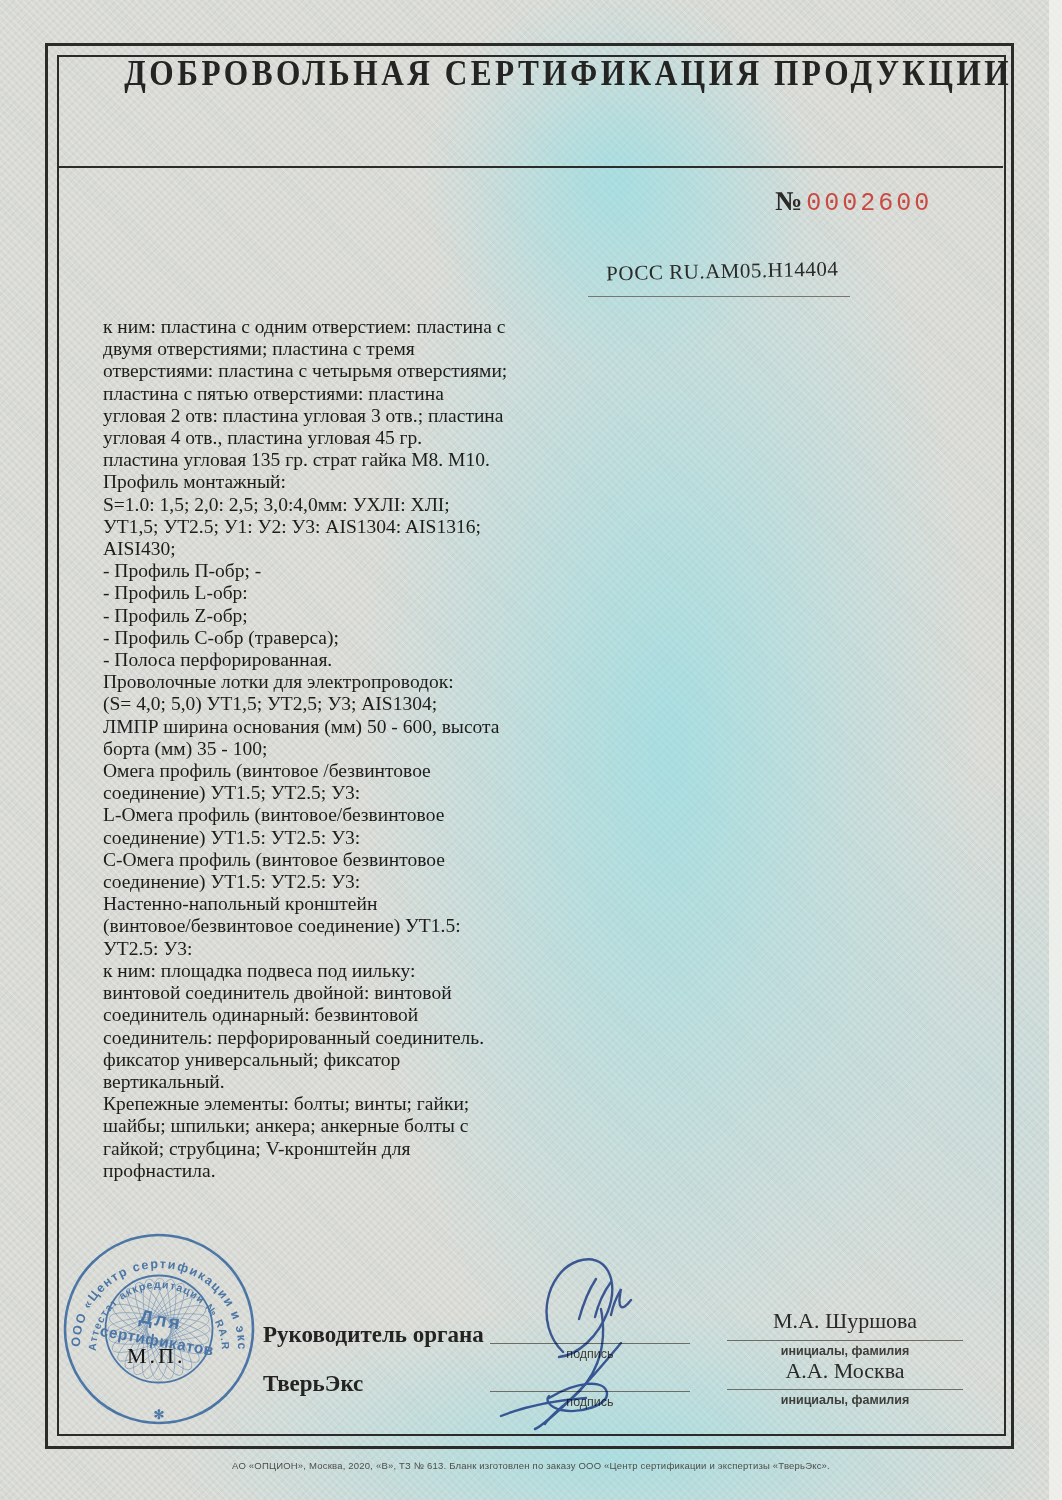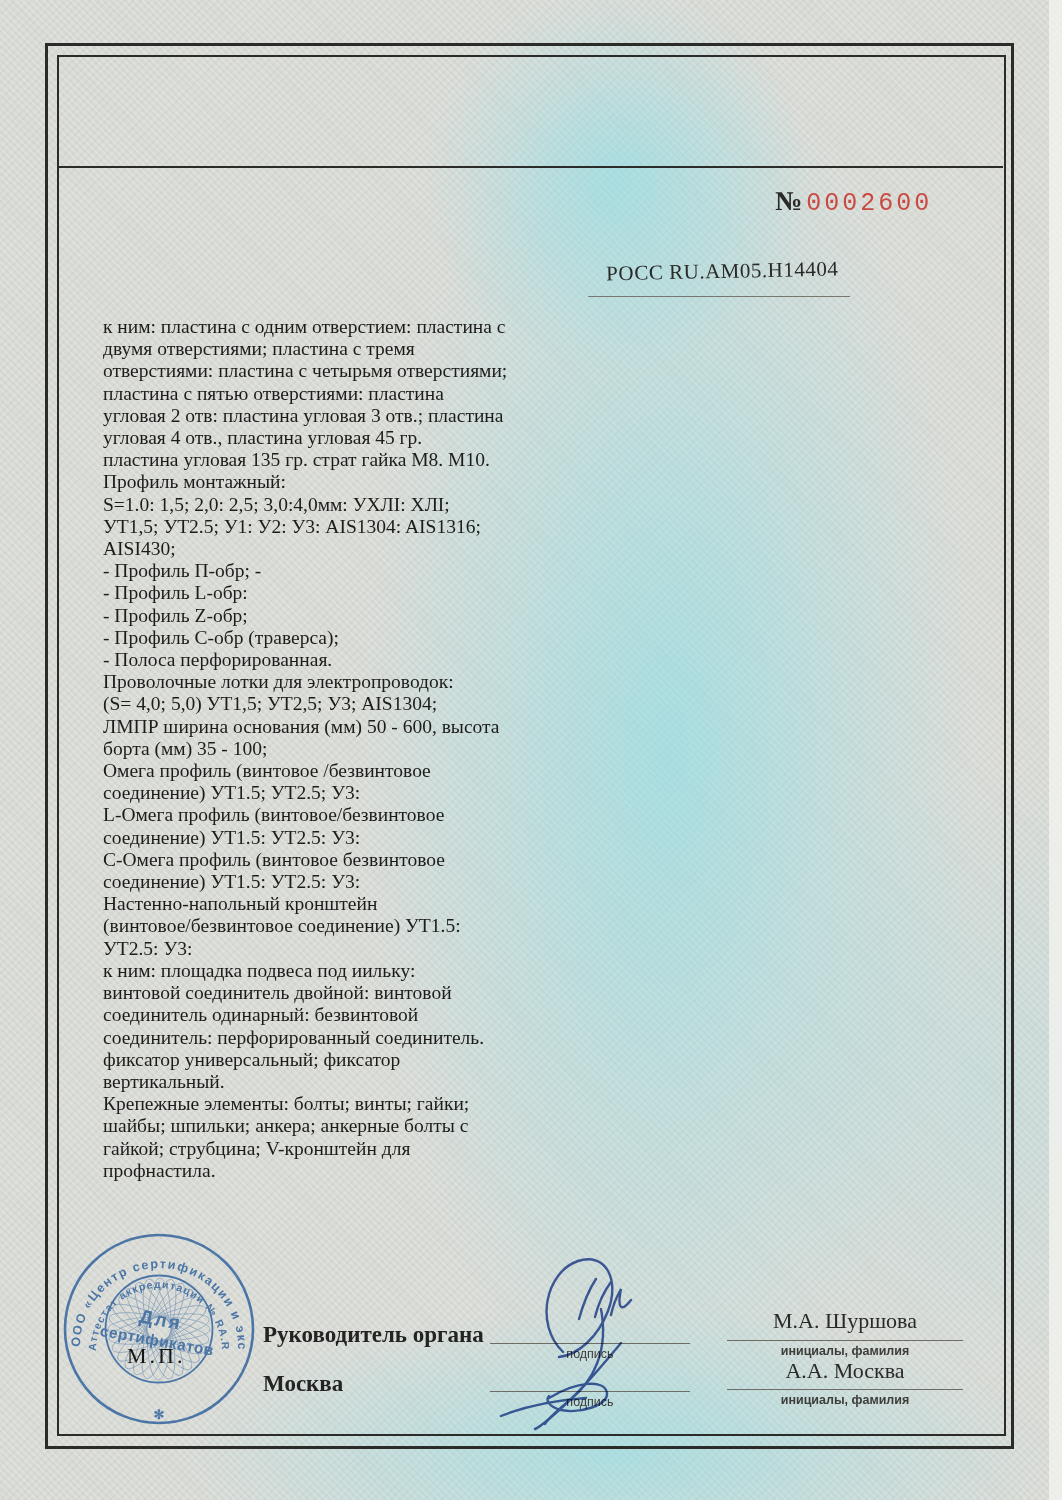--- a/index.html
+++ b/index.html
@@ -60,20 +60,23 @@
     font-family:"Liberation Sans", sans-serif;font-size:9.5px;color:#4e4e4a;letter-spacing:0.2px;}
 </style>
 </head>
 <body>
 
 <div class="page">
   <div class="edge-right"></div>
   <div class="frame-outer"></div>
   <div class="frame-inner"></div>
 
+  <div class="doc-title">
+    <span class="stretch">ДОБРОВОЛЬНАЯ СЕРТИФИКАЦИЯ ПРОДУКЦИИ</span>
+  </div>
   <div class="title-rule"></div>
 
   <div class="form-number">
     <span class="nsign">№</span>
     <span class="digits">0002600</span>
   </div>
 
   <div class="cert-number">РОСС RU.АМ05.Н14404</div>
   <div class="cert-underline"></div>
 
@@ -150,21 +153,21 @@
     </text>
     <text x="100" y="190" text-anchor="middle" font-family="Liberation Sans, sans-serif" font-size="13" font-weight="bold" fill="#4a7fc0">✻</text>
     <g transform="rotate(10 100 100)" fill="#4a7fc0" font-family="Liberation Sans, sans-serif" font-weight="bold" text-anchor="middle">
       <text x="100" y="97" font-size="19" letter-spacing="2">Для</text>
       <text x="100" y="117" font-size="15.5" letter-spacing="0.5">сертификатов</text>
     </g>
   </svg>
   <div class="mp-label">М.П.</div>
 
   <div class="sig-role role-1">Руководитель органа</div>
-  <div class="sig-role role-2">Москва</div>
+  <div class="sig-role role-2">ТверьЭкс</div>
   <div class="sig-line sig-line-1"></div>
   <div class="sig-line sig-line-2"></div>
   <div class="sig-line name-line-1"></div>
   <div class="sig-line name-line-2"></div>
   <div class="sig-caption cap-1">подпись</div>
   <div class="sig-caption cap-2">подпись</div>
   <div class="sig-name name-1">М.А. Шуршова</div>
   <div class="sig-name name-2">А.А. Москва</div>
   <div class="name-caption ncap-1">инициалы, фамилия</div>
   <div class="name-caption ncap-2">инициалы, фамилия</div>
@@ -179,13 +182,14 @@
         <path d="M 601 1309 C 609 1351, 593 1381, 571 1399 C 559 1409, 549 1417, 545 1424"></path>
       </g>
       <g>
         <path d="M 621 1343 C 601 1367, 576 1397, 549 1419 C 543 1424, 538 1428, 535 1429"></path>
         <path d="M 549 1398 C 577 1381, 605 1379, 607 1393 C 608 1405, 581 1414, 561 1410 C 549 1407, 545 1400, 549 1396"></path>
         <path d="M 501 1416 C 531 1404, 560 1400, 586 1398"></path>
       </g>
     </g>
   </svg>
 
+  <div class="imprint">АО «ОПЦИОН», Москва, 2020, «В», ТЗ № 613. Бланк изготовлен по заказу ООО «Центр сертификации и экспертизы «ТверьЭкс».</div>
 </div>
 
 </body></html>

